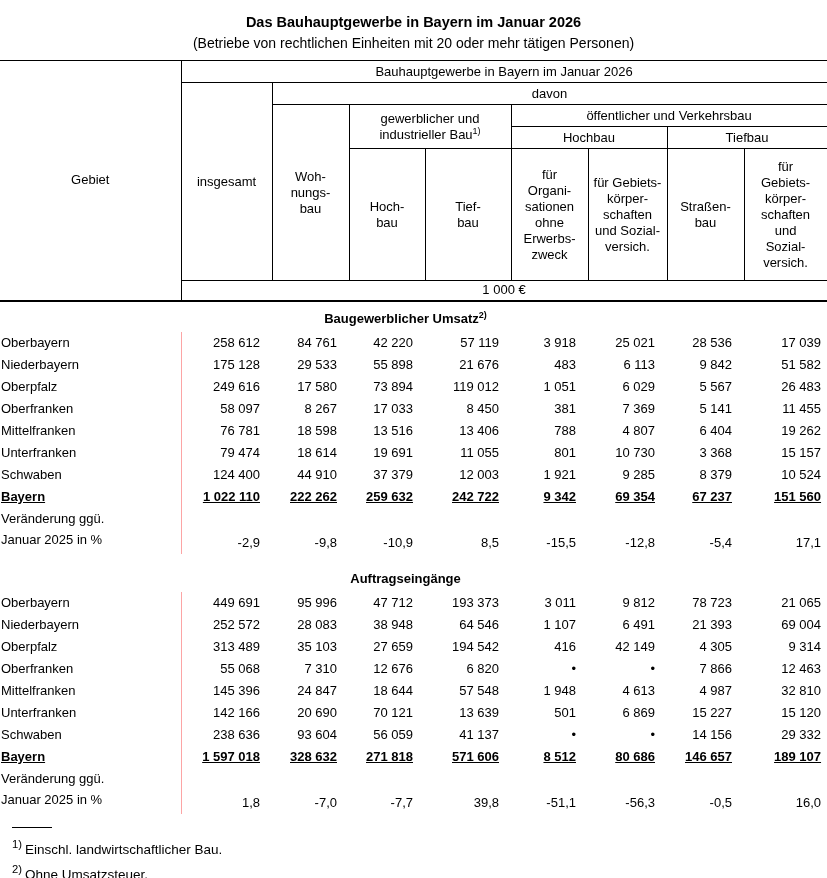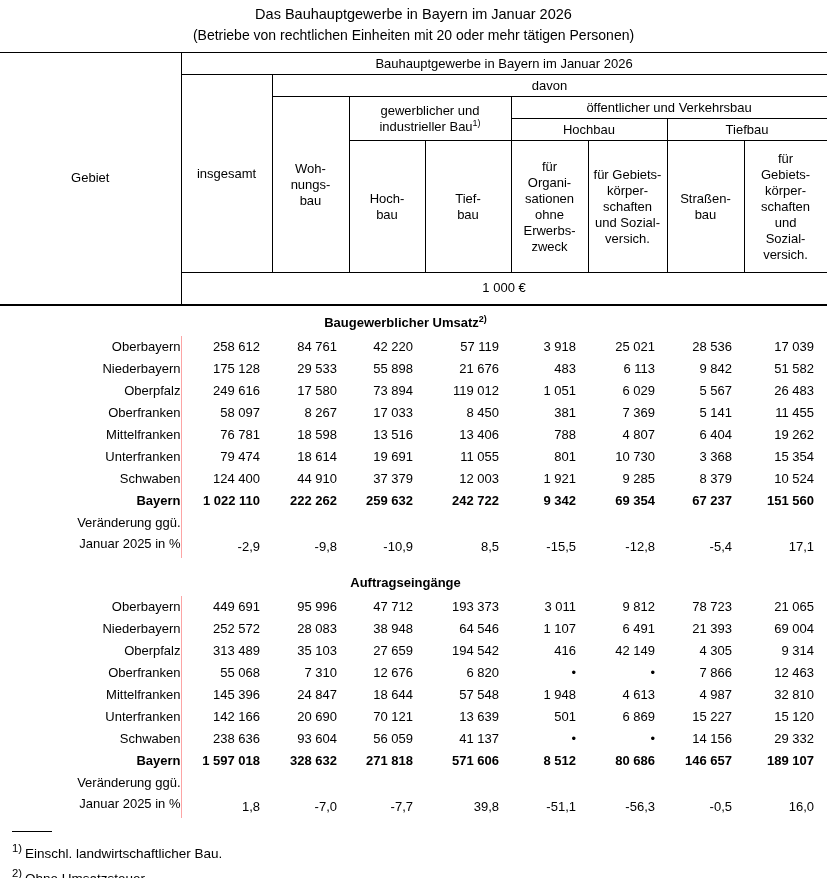--- a/index.html
+++ b/index.html
@@ -5,55 +5,55 @@
   * { margin:0; padding:0; box-sizing:border-box; }
   html,body { background:#fff; }
   body {
     width:827px; height:878px;
     color:#000;
     font-family:"Liberation Sans", sans-serif;
     font-size:13px;
     overflow:hidden;
     position:relative;
   }
-  .title { text-align:center; font-weight:normal; font-size:14.5px; padding-top:6px; }
+  .title { text-align:center; font-weight:bold; font-size:14.5px; padding-top:14px; }
   .subtitle { text-align:center; font-size:14px; padding-top:5px; padding-bottom:9px; }
 
   table { border-collapse:collapse; width:827px; table-layout:fixed; }
 
   thead th {
     border:1px solid #000;
     font-weight:normal;
     text-align:center;
     vertical-align:middle;
     white-space:pre-line;
     font-size:13px;
     line-height:16px;
     padding:1px 2px;
   }
   thead tr.hr-a { height:22px; }
   thead tr.hr-b { height:22px; }
   thead tr.hr-c { height:22px; }
   thead tr.hr-d { height:22px; }
   thead tr.hr-e { height:132px; }
-  thead tr.unit-row { height:32px; }
+  thead tr.unit-row { height:20px; }
   th.th-gebiet { border-left:none; border-bottom:2px solid #000; }
   tr.unit-row th { border-bottom:2px solid #000; }
   thead sup, td sup { font-size:9px; vertical-align:super; line-height:0; }
 
   tbody td { font-size:13px; }
   tr.section-heading td { text-align:center; font-weight:bold; padding:9px 16px 6px 0; }
   tr.section-heading.gap td { padding-top:17px; }
   tr.data-row { height:22px; }
   tr.data-row td { vertical-align:middle; }
-  td.label { text-align:right; padding-left:12px; white-space:pre-line; line-height:21px; }
+  td.label { text-align:left; padding-left:1px; white-space:pre-line; line-height:21px; }
   td.value { text-align:right; padding-right:12px; }
-  td.value.last { padding-right:13px; }
+  td.value.last { padding-right:6px; }
   tr.data-row td.vline { border-left:1px solid #fca5a5; }
-  tr.bold td { font-weight:bold; }
+  tr.bold td { font-weight:bold;text-decoration:underline; }
   tr.pct { height:44px; }
   tr.pct td { vertical-align:bottom; padding-bottom:4px;margin-top:10px; }
 
   .footnote-rule { width:40px; border-top:1px solid #000; margin:13px 0 6px 12px; }
   .footnote { padding-left:12px; font-size:13.5px; line-height:20px; }
   .footnote sup { margin-right:3px; }
 </style>
 </head>
 <body>
 
@@ -184,21 +184,21 @@
       </tr>
       <tr class="data-row">
         <td class="label">Unterfranken</td>
         <td class="value vline">79 474</td>
         <td class="value">18 614</td>
         <td class="value">19 691</td>
         <td class="value">11 055</td>
         <td class="value">801</td>
         <td class="value">10 730</td>
         <td class="value">3 368</td>
-        <td class="value last">15 354</td>
+        <td class="value last">15 157</td>
       </tr>
       <tr class="data-row">
         <td class="label">Schwaben</td>
         <td class="value vline">124 400</td>
         <td class="value">44 910</td>
         <td class="value">37 379</td>
         <td class="value">12 003</td>
         <td class="value">1 921</td>
         <td class="value">9 285</td>
         <td class="value">8 379</td>

